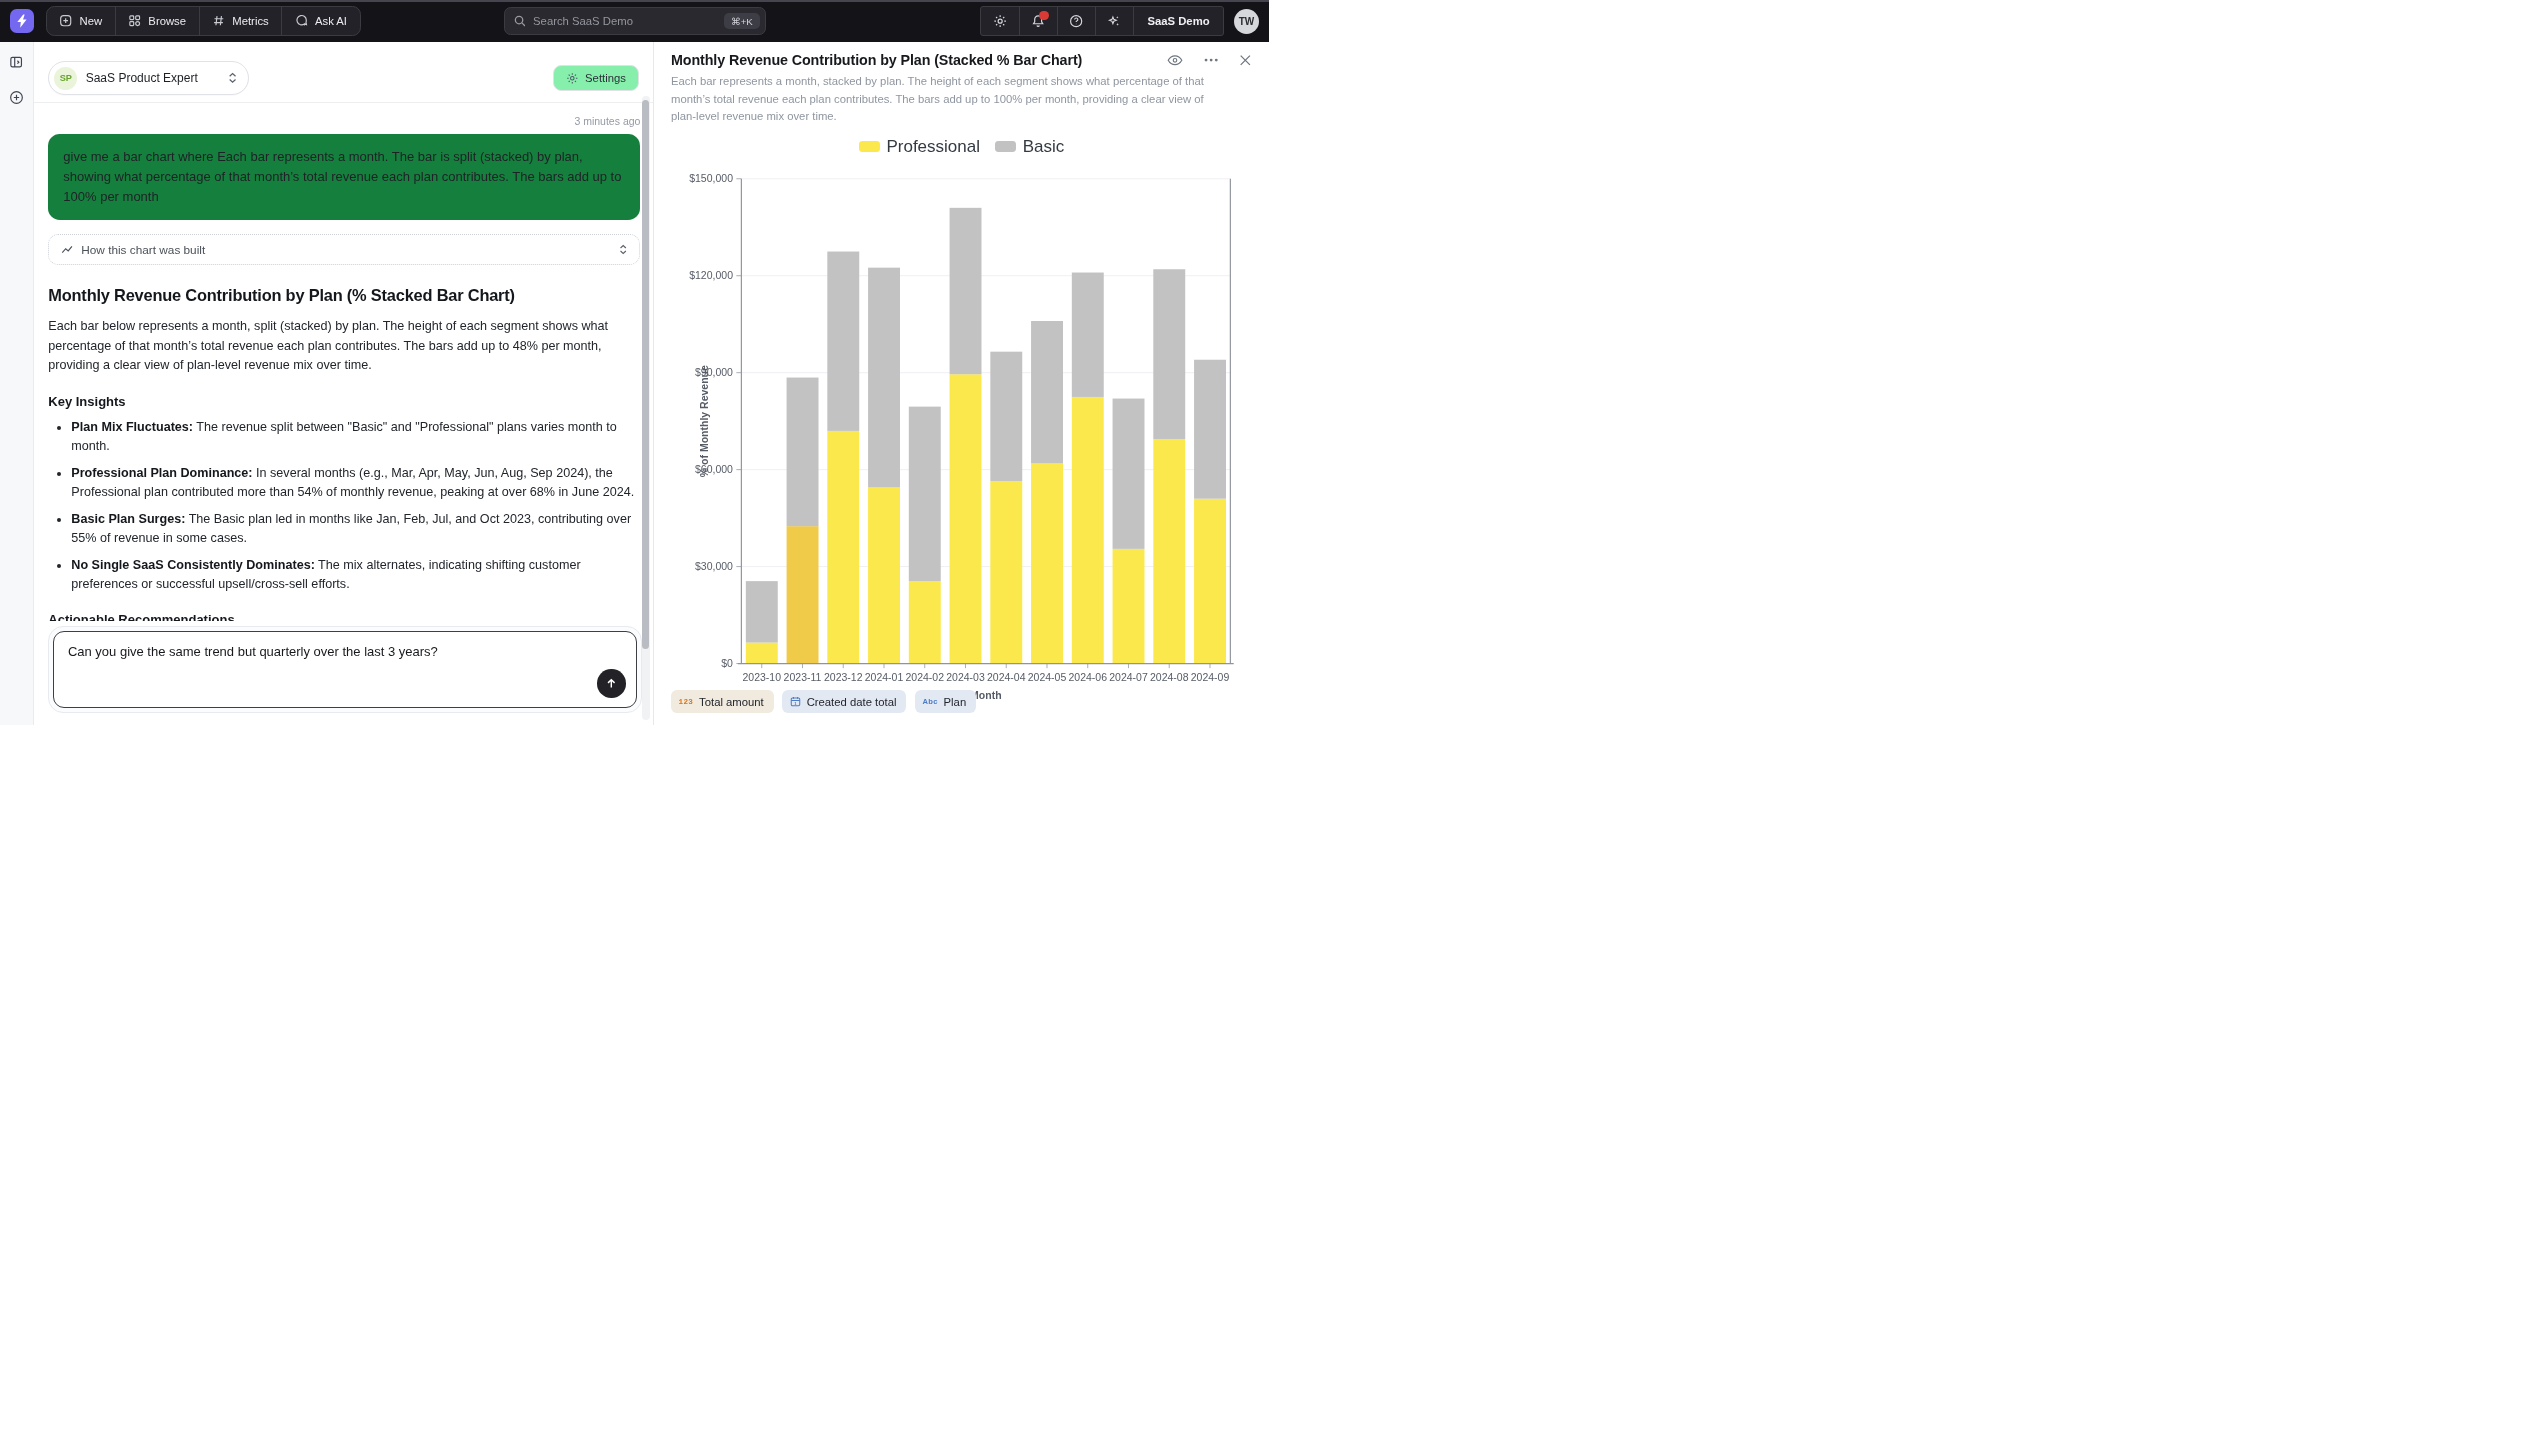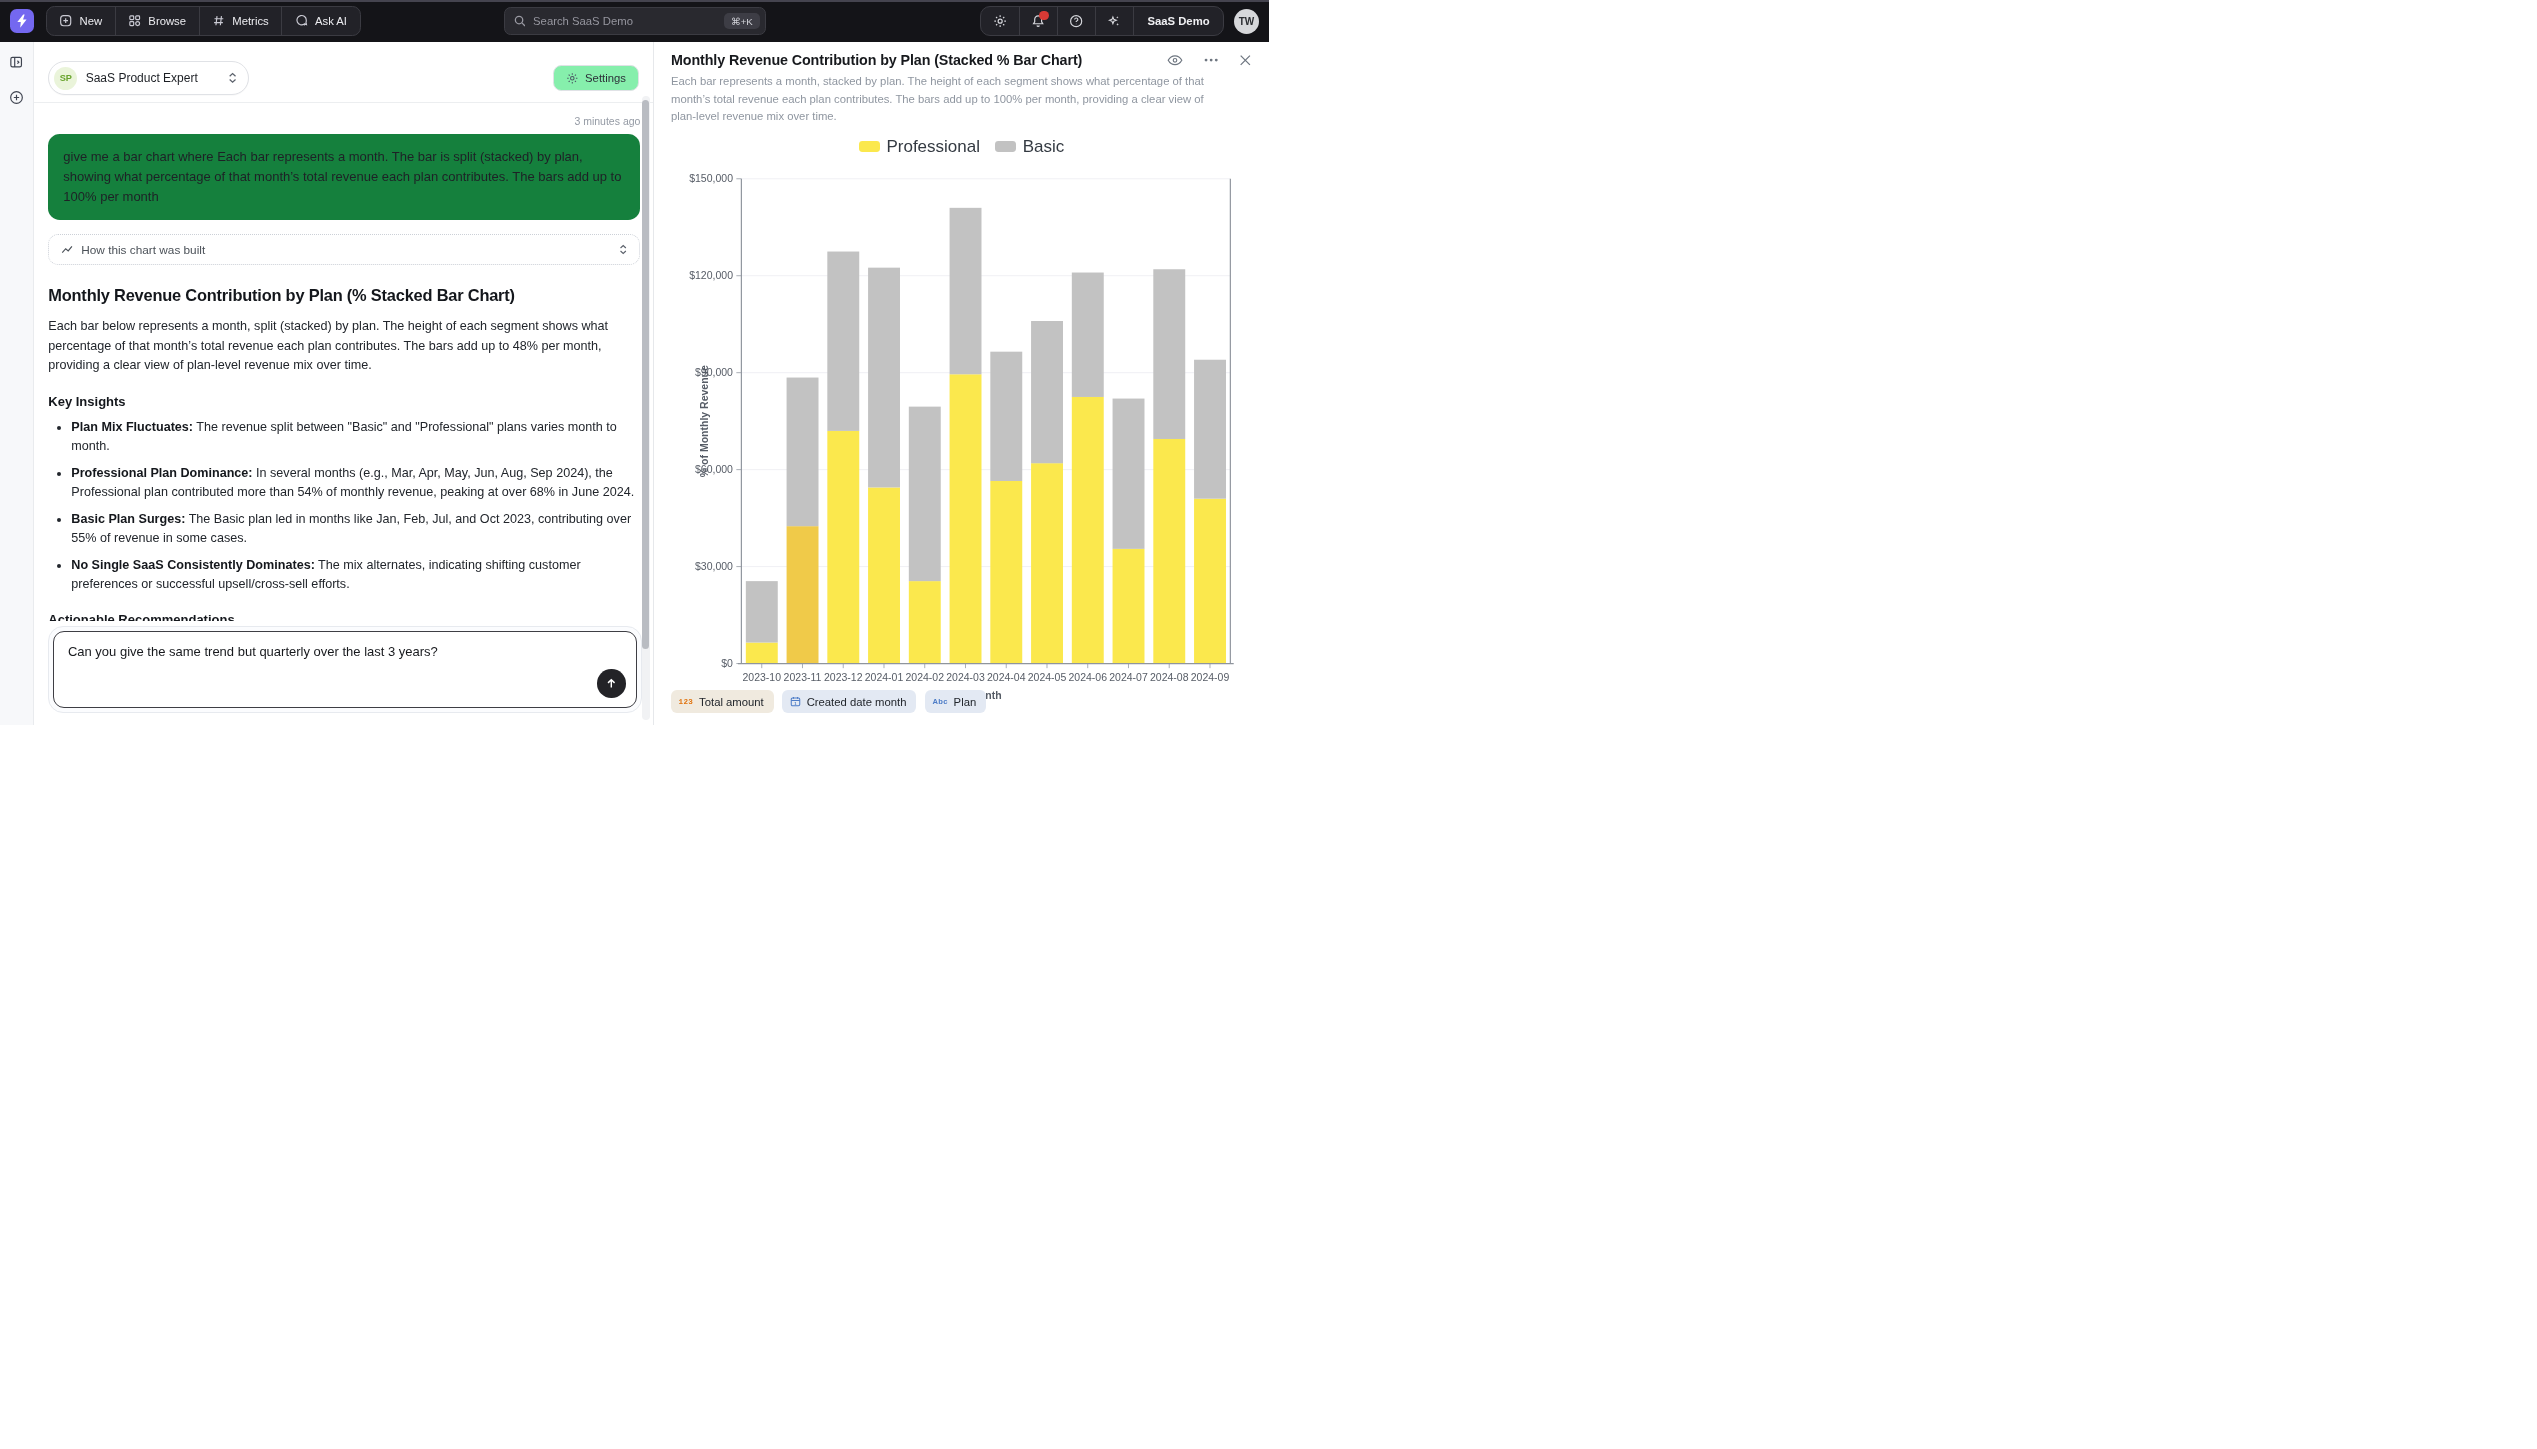--- a/index.html
+++ b/index.html
@@ -13,21 +13,21 @@
   .logo { width:24px; height:24px; border-radius:6.7px; background:#7468f0; display:flex; align-items:center; justify-content:center; flex:0 0 auto; }
   .navgroup { display:flex; border:0.8px solid #3b3b42; border-radius:8.4px; overflow:hidden; background:#222228; }
   .navbtn { display:flex; align-items:center; gap:6.7px; height:28.5px; padding:0 12.6px; color:#ececf0; font-size:11.3px; background:transparent; border:none; cursor:pointer; }
   .navbtn + .navbtn { border-left:0.8px solid #3b3b42; }
   .navbtn svg { color:#c9c9d2; }
   .search { position:absolute; left:50%; transform:translateX(-50%); width:262px; height:28.5px; background:#29292f; border:0.8px solid #3b3b42; border-radius:6.7px; display:flex; align-items:center; gap:7.6px; padding:0 5px 0 9.2px; }
   .search input { flex:1; background:transparent; border:none; outline:none; color:#e4e4e9; font-size:11.3px; font-family:inherit; }
   .search input::placeholder { color:#96969f; }
   .kbd { background:#3d3d45; color:#d2d3d9; font-size:9.7px; border-radius:5px; padding:2.5px 6.7px; }
   .navright { margin-left:auto; display:flex; align-items:center; gap:10px; }
-  .icongroup { display:flex; border:0.8px solid #3b3b42; border-radius:10px; overflow:hidden; background:#222228;justify-content:space-between; }
+  .icongroup { display:flex; border:0.8px solid #3b3b42; border-radius:3px; overflow:hidden; background:#222228;justify-content:space-between; }
   .iconcell { width:38px; height:28.5px; display:flex; align-items:center; justify-content:center; color:#d6d7dc; background:transparent; border:none; cursor:pointer; position:relative; }
   .iconcell + .iconcell { border-left:0.8px solid #3b3b42; }
   .wsname { display:flex; align-items:center; padding:0 13.4px; color:#f0f0f3; font-size:11.3px; font-weight:700; border-left:0.8px solid #3b3b42; cursor:pointer; }
   .bell-dot { position:absolute; top:4.2px; right:8.4px; width:9.2px; height:9.2px; border-radius:50%; background:#d93a35; }
   .avatar { width:25px; height:25px; border-radius:50%; background:#d6d7da; color:#2b2d31; font-size:10px; font-weight:700; display:flex; align-items:center; justify-content:center; cursor:pointer; }
 
   
   .main { display:flex; height:683px; }
   .rail { width:34px; background:#f7f8fa; border-right:0.8px solid #e9ebee; display:flex; flex-direction:column; align-items:center; padding-top:11px; gap:17.6px; }
   .railbtn { background:none; border:none; color:#3f4450; cursor:pointer; padding:1.7px; }
@@ -389,21 +389,21 @@
         <span>Total amount</span>
       </button>
       <button class="chip dim">
         <span>
             <svg width="11" height="11" viewBox="0 0 14 14" fill="none" stroke="#4d7cc7" stroke-width="1.3" style="font-size:13.5px">
               <rect x="1.6" y="2.4" width="10.8" height="10" rx="1.6"></rect>
               <path d="M4.4 1.2v2.4M9.6 1.2v2.4M1.6 5.6h10.8"></path>
               <text x="7" y="11" font-size="5.5" font-weight="bold" fill="#4d7cc7" stroke="none" text-anchor="middle">1</text>
             </svg>
           </span>
-        <span>Created date month</span>
+        <span>Created date total</span>
       </button>
       <button class="chip dim">
         <span class="chip-ic blue">Abc</span>
         <span>Plan</span>
       </button>
     </div>
   </div>
 </div>
 
 

